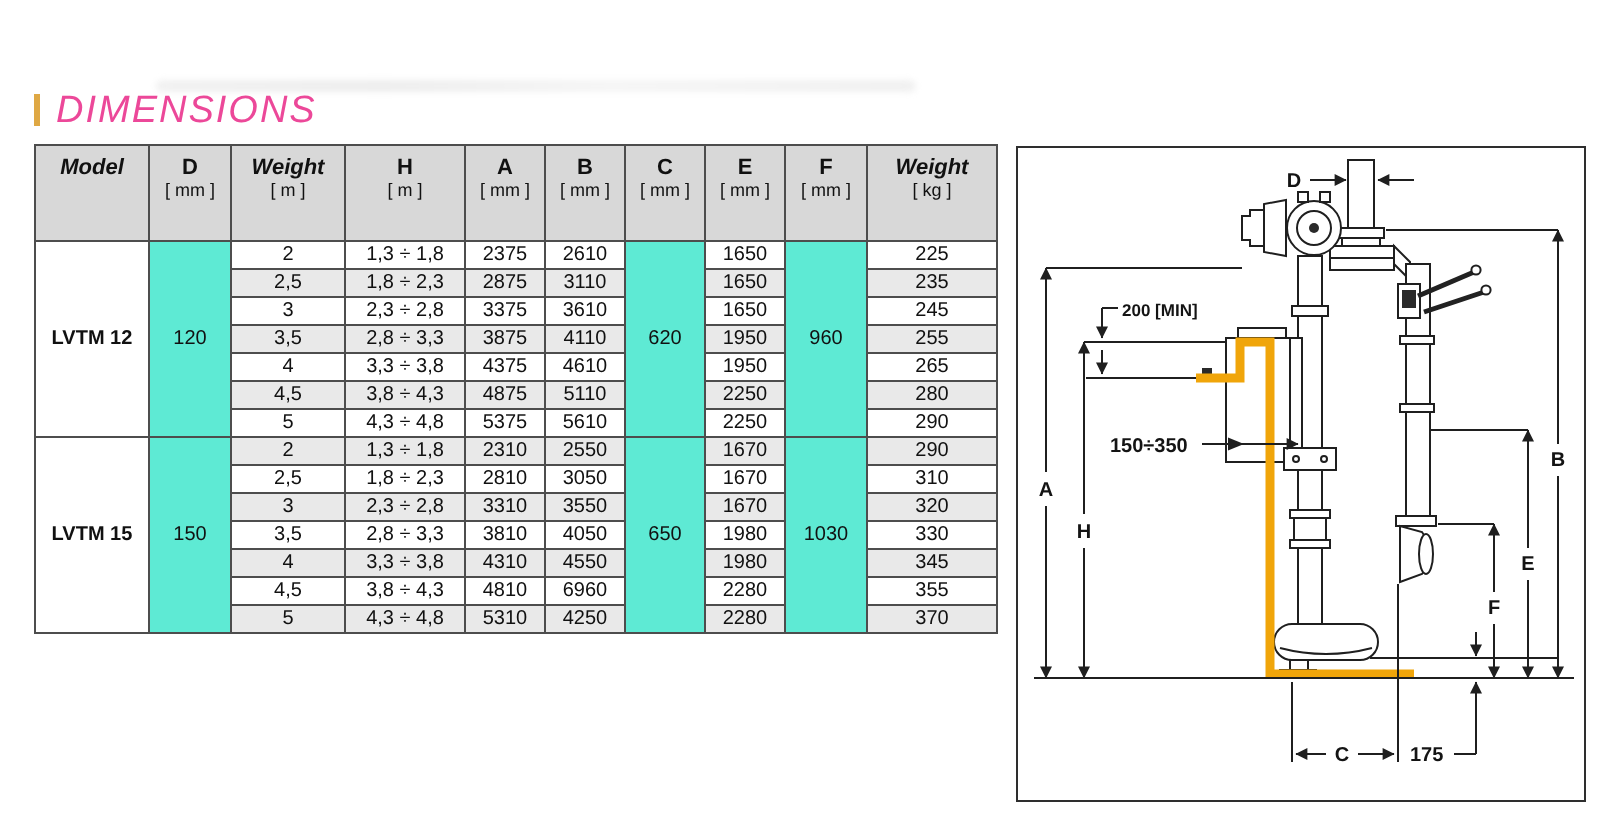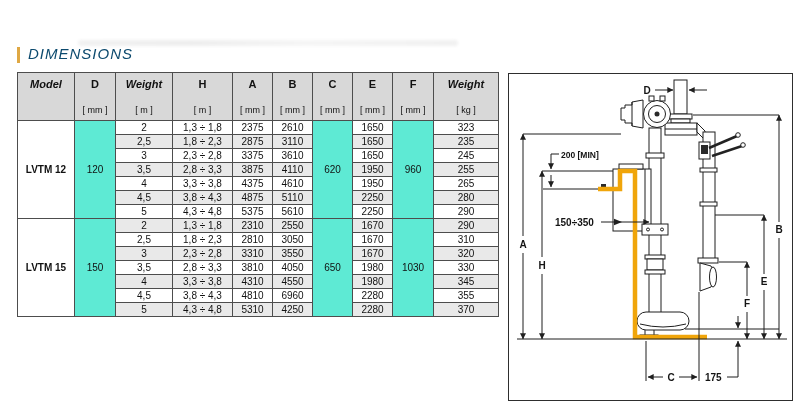--- a/index.html
+++ b/index.html
@@ -2,30 +2,30 @@
 <html><head>
 <meta charset="utf-8">
 <style>
   html,body{margin:0;padding:0;background:#fff;}
   .page{position:relative;width:800px;height:414px;background:#fff;overflow:hidden;
         font-family:"Liberation Sans",sans-serif;}
   .artifact{position:absolute;left:78px;top:40px;width:380px;height:6px;opacity:.5;
         background:linear-gradient(90deg,#e3e3e3,#dcdcdc 30%,#ececec 60%,#e2e2e2);
         filter:blur(1.5px);border-radius:3px;}
   .titlebar{position:absolute;left:17px;top:47px;width:3px;height:16px;background:#dfa844;}
-  .title{position:absolute;left:28px;top:45px;font-size:15px;font-style:italic;
-        color:#0c4a6e;letter-spacing:1px;font-weight:normal;margin:0;}
+  .title{position:absolute;left:28px;top:45px;font-size:19px;font-style:italic;
+        color:#ec4899;letter-spacing:1px;font-weight:normal;margin:0;}
   .tablewrap{position:absolute;left:17px;top:72px;}
   table{border-collapse:collapse;table-layout:fixed;width:481px;color:#111;
         border:1.5px solid #333;}
   th,td{border:1px solid #4d4d4d;text-align:center;padding:0;overflow:hidden;white-space:nowrap;}
   th{background:#D8D8D8;height:42px;vertical-align:top;padding-top:5px;}
   .hname{font-weight:bold;font-size:11px;line-height:12px;}
   .hitalic{font-style:italic;}
-  .hunit{font-size:9px;margin-top:15px;font-weight:normal;}
+  .hunit{font-size:9px;margin-top:0;font-weight:normal;}
   td{height:13px;line-height:13px;font-size:10px;background:#fff;}
   td.alt{background:#E9E9E9;}
   td.merged{background:#5eead4;}
   td.model{font-weight:bold;font-size:10px;background:#fff;}
   .diagram{position:absolute;left:508px;top:73px;width:283px;height:326px;
         border:1px solid #2e2e2e;background:#fff;}
   .dim{stroke:#1f1f1f;stroke-width:1;fill:none;}
   .pp{stroke:#1f1f1f;stroke-width:1;fill:#fff;}
   .dk{fill:#2a2a2a;stroke:none;}
   .lev{stroke:#222;stroke-width:2.5;fill:none;}
@@ -105,21 +105,21 @@
           <tr>
             <td class="model" rowspan="7">LVTM 12</td>
             <td class="merged" rowspan="7">120</td>
             <td>2</td>
             <td>1,3 ÷ 1,8</td>
             <td>2375</td>
             <td>2610</td>
             <td class="merged" rowspan="7">620</td>
             <td>1650</td>
             <td class="merged" rowspan="7">960</td>
-            <td>323</td>
+            <td>225</td>
           </tr>
           <tr>
             <td class="alt">2,5</td>
             <td class="alt">1,8 ÷ 2,3</td>
             <td class="alt">2875</td>
             <td class="alt">3110</td>
             <td class="alt">1650</td>
             <td class="alt">235</td>
           </tr>
           <tr>

